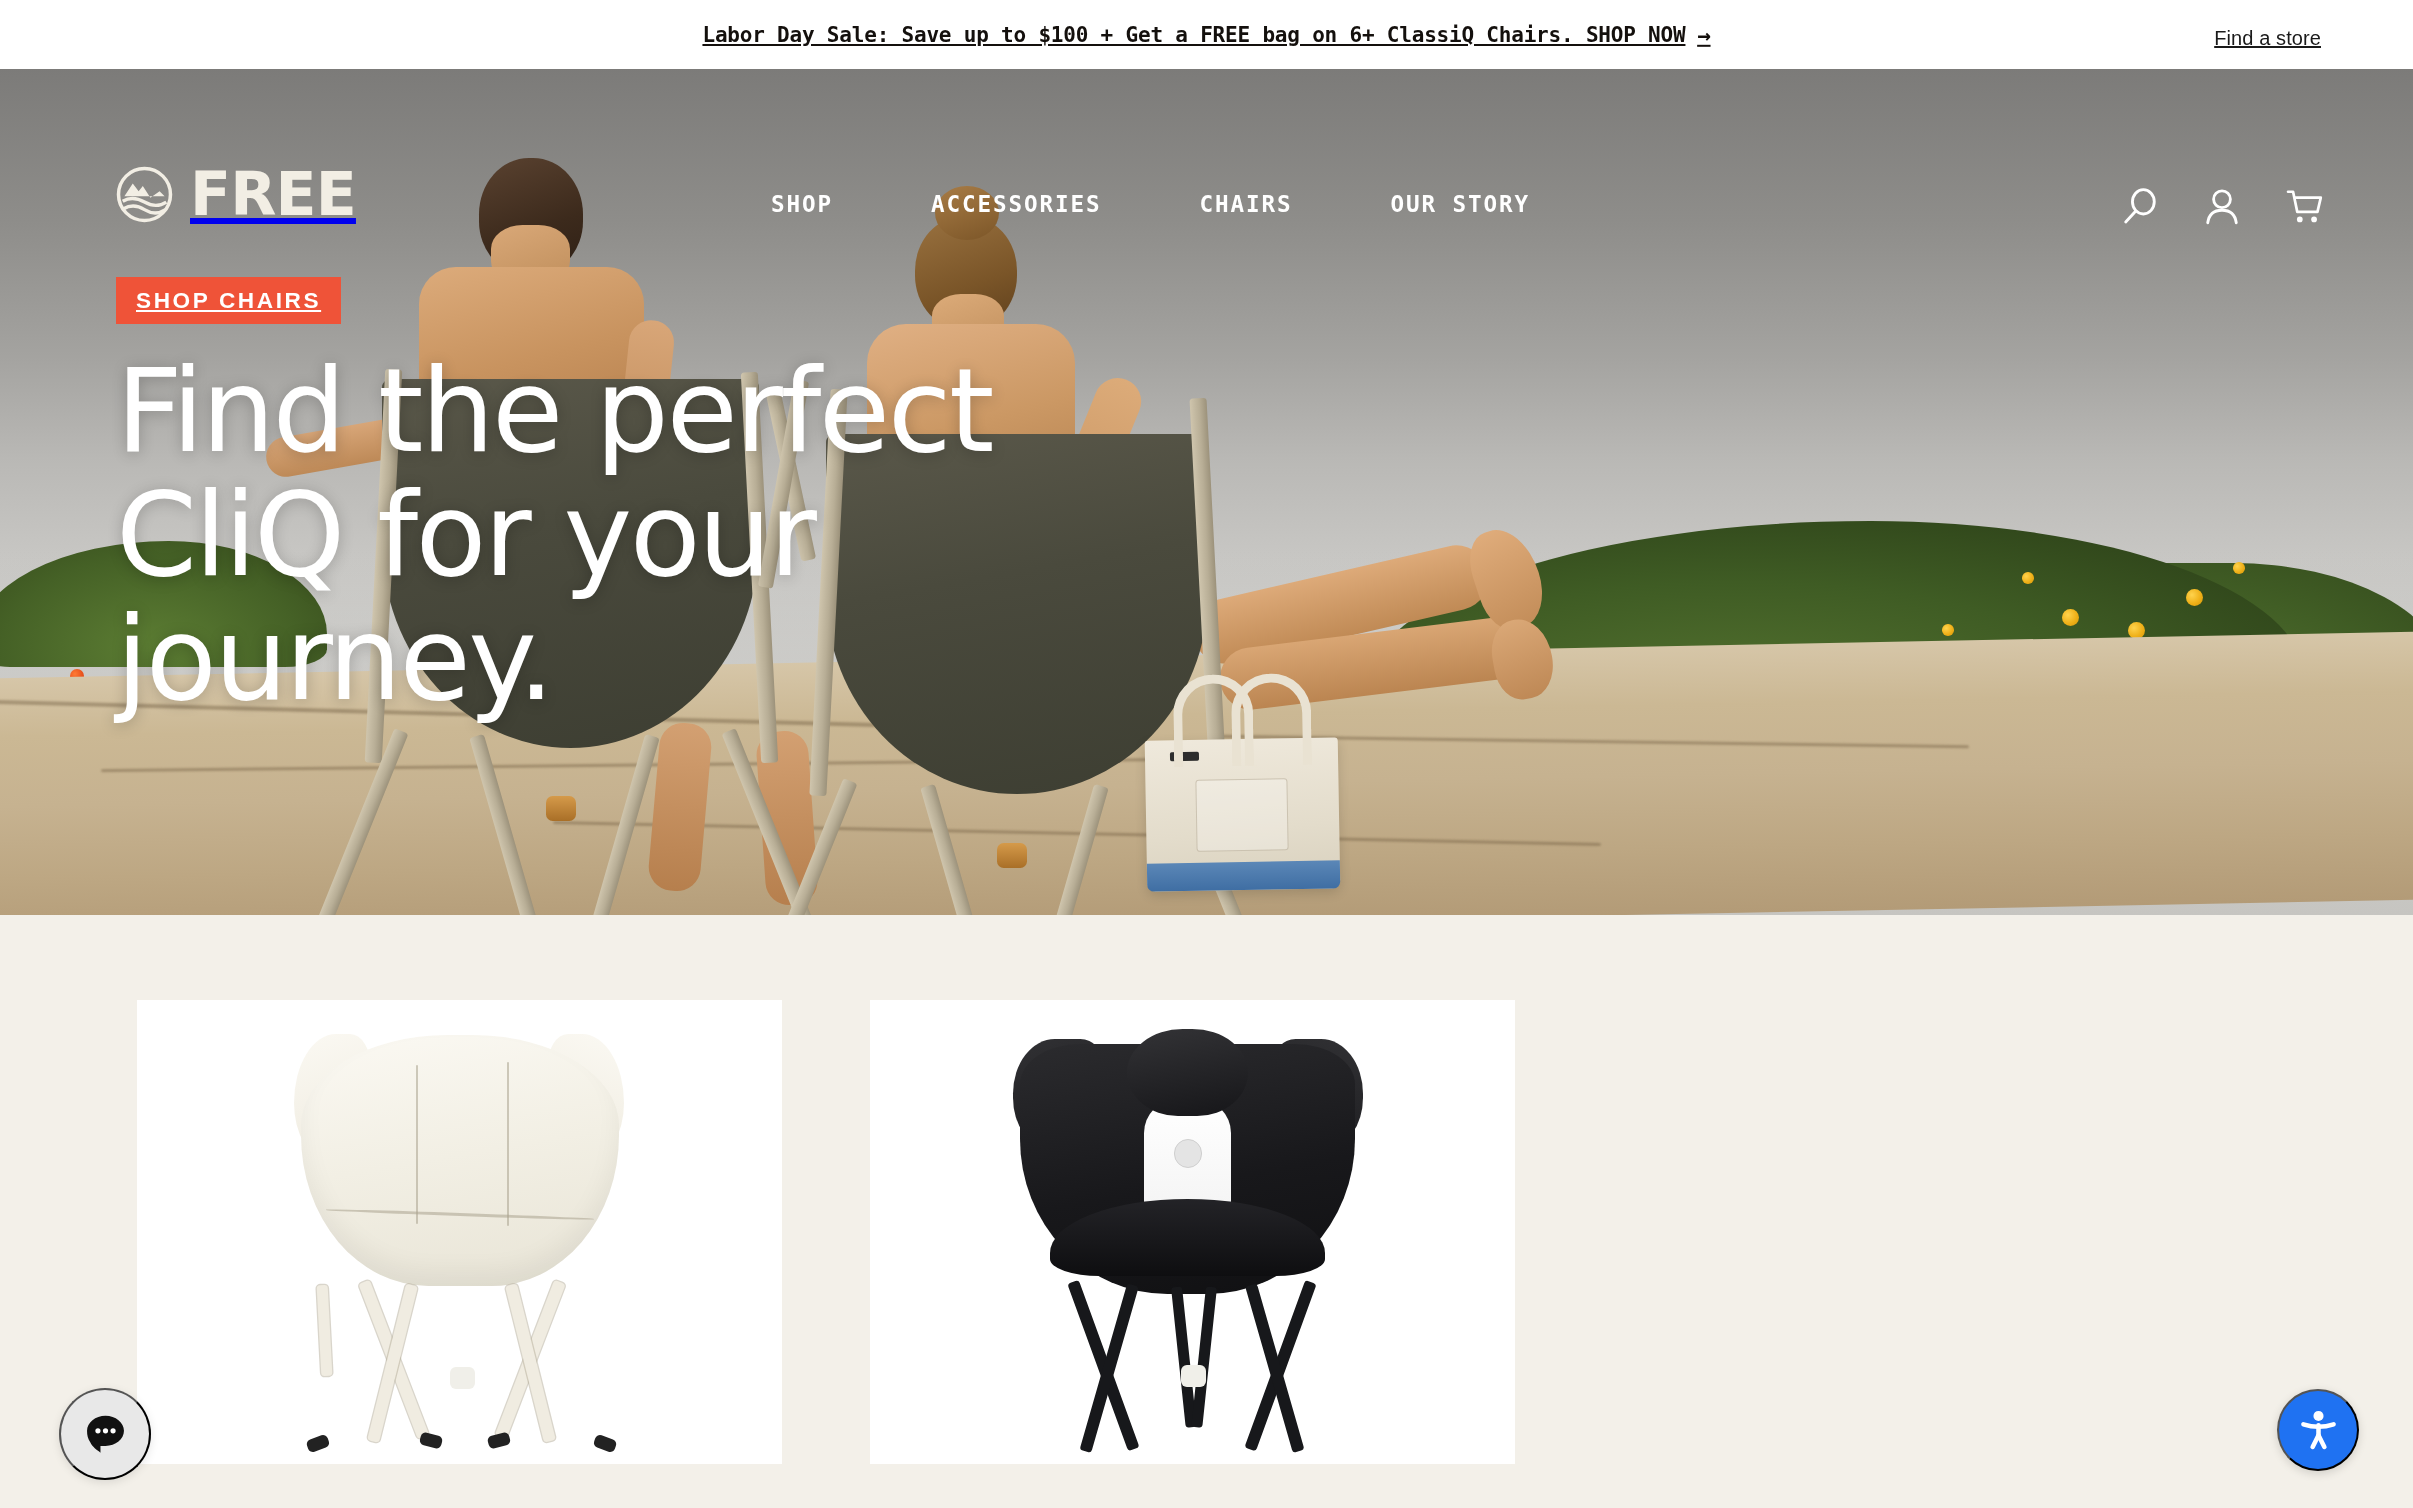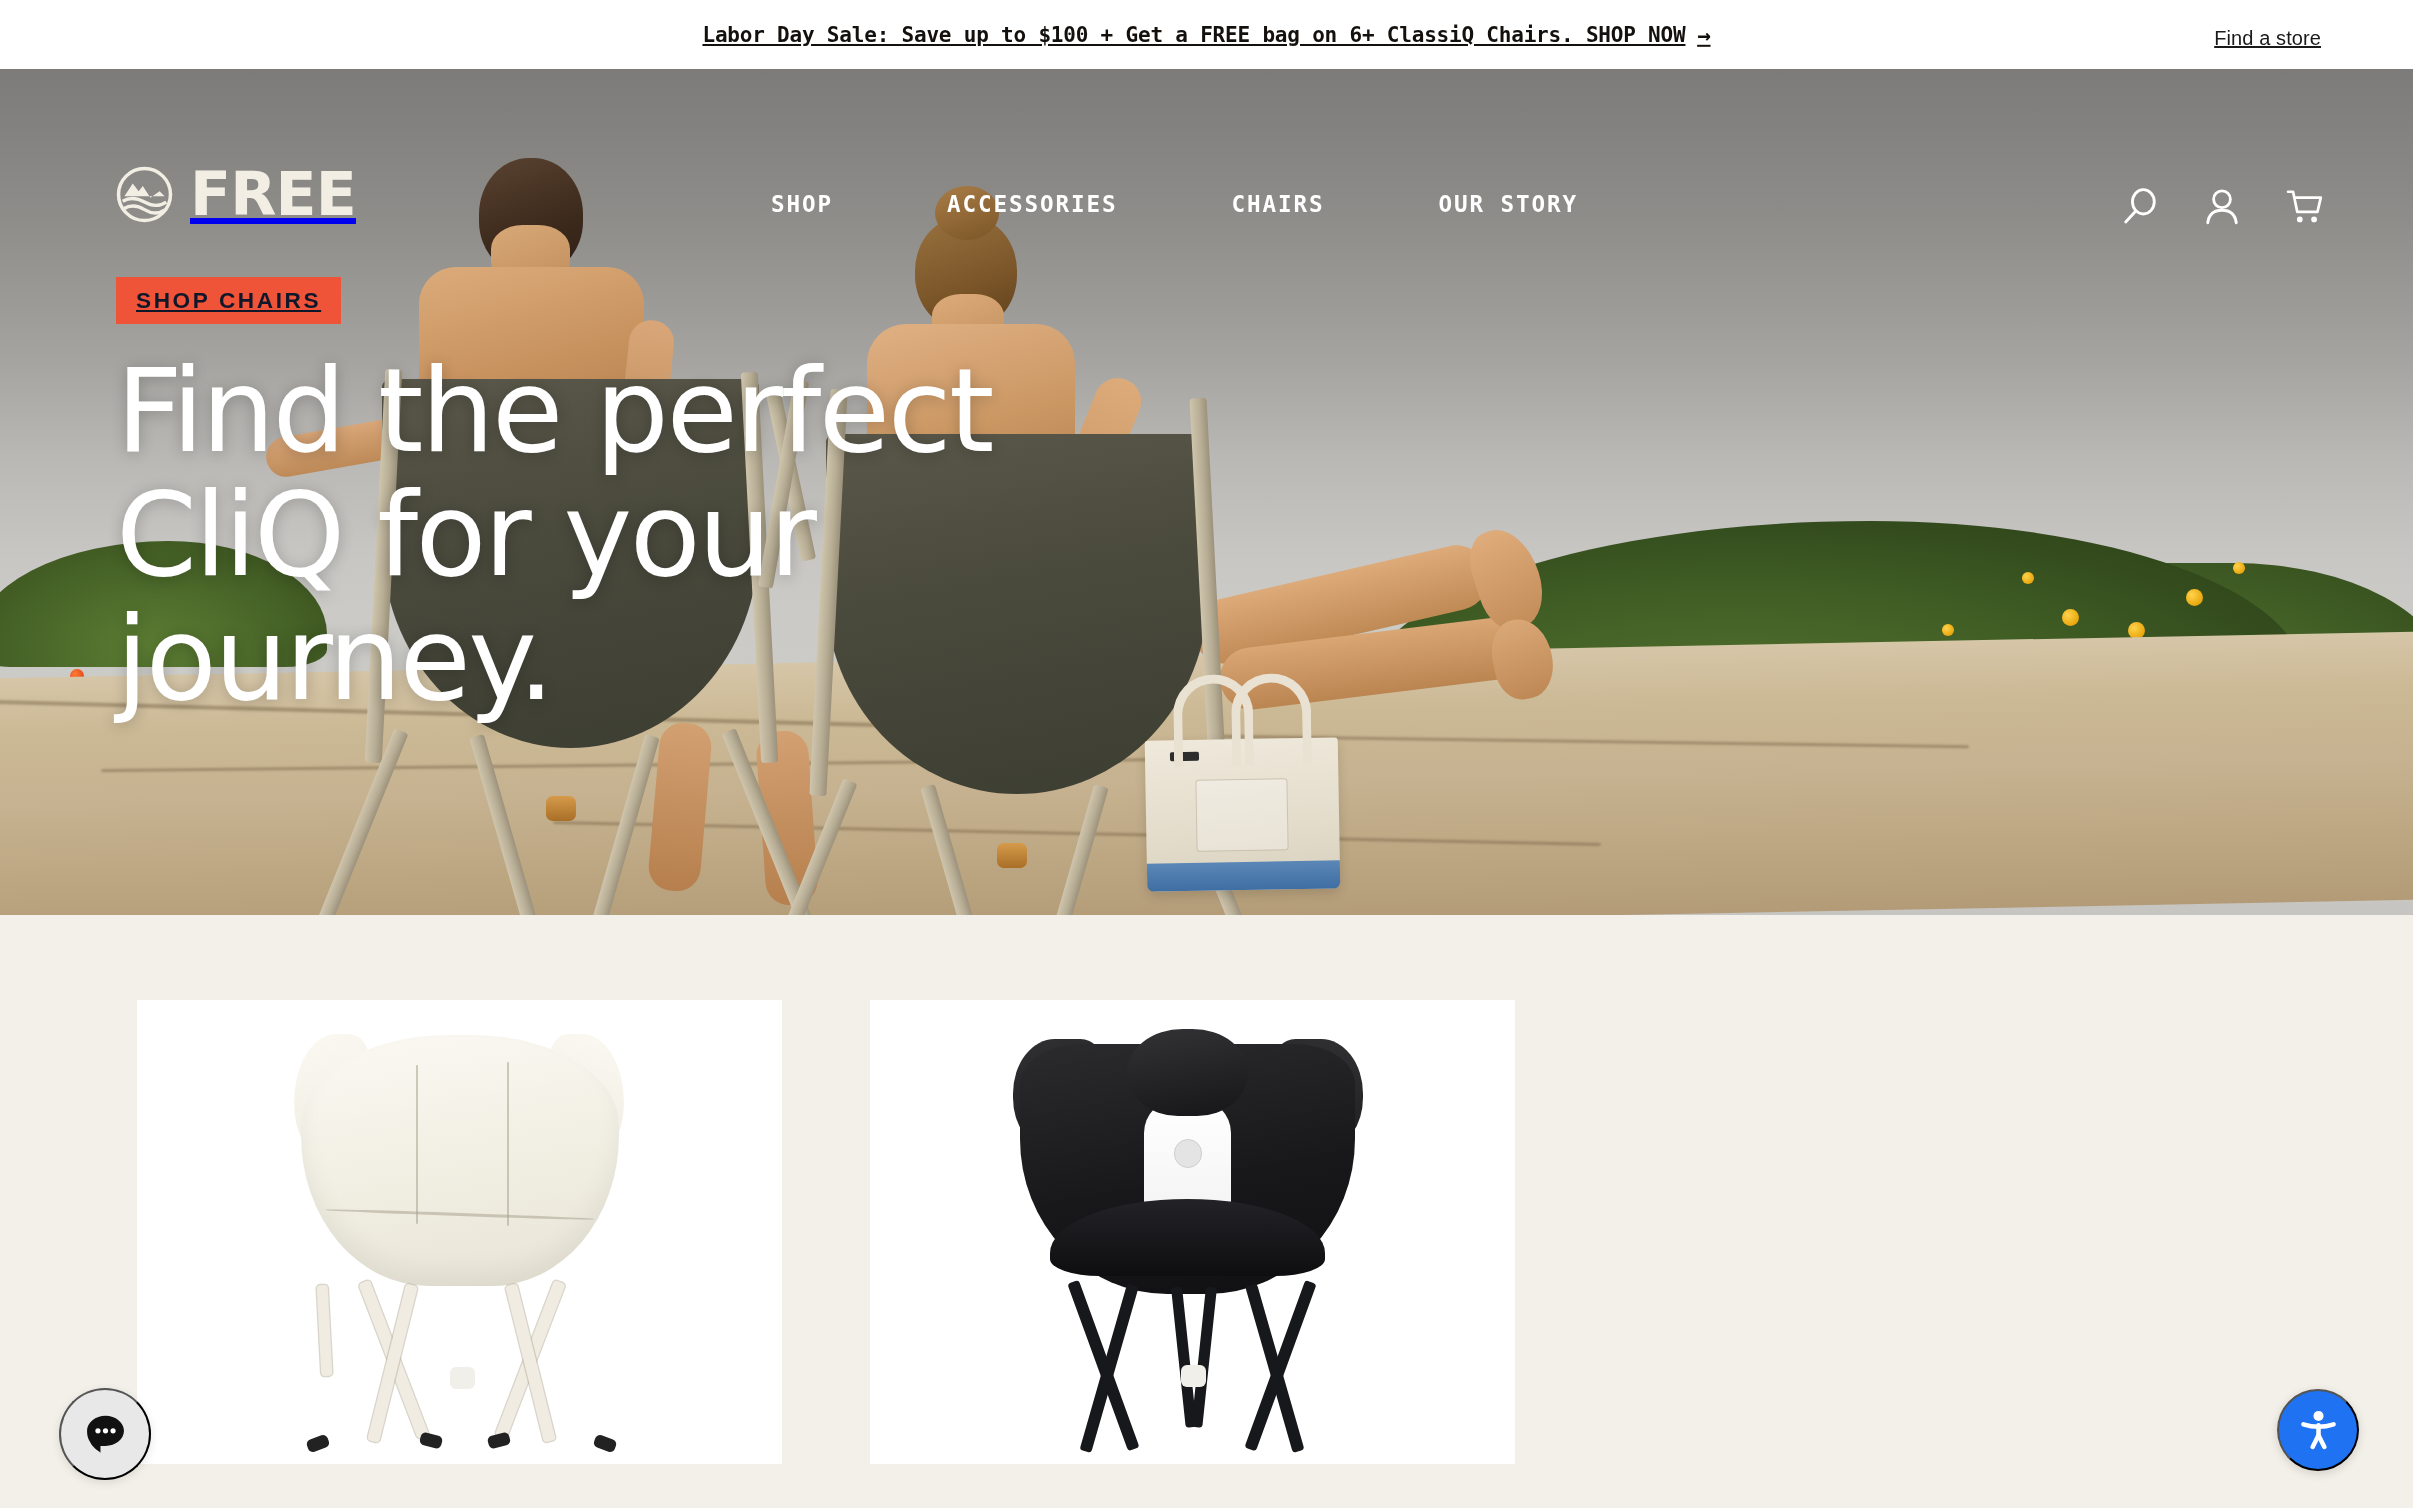--- a/index.html
+++ b/index.html
@@ -117,21 +117,21 @@
     background:linear-gradient(180deg,#5b87b7,#3f6ea3); border-radius:0 0 6.7px 6.7px;}
   .tote-pocket{position:absolute; left:50px; top:40px; width:92px; height:72px;
     background:rgba(255,255,255,.28); border:1.7px solid rgba(190,180,160,.7); border-radius:3.4px;}
   .tote-handle{position:absolute; width:80px; height:92px; border:9.2px solid #e9e2d2;
     border-bottom:none; border-radius:49px 49px 0 0; top:-65px;}
   .tote-tag{position:absolute; left:25px; top:11.7px; width:28.5px; height:9.2px;background:#2d2d2d;border-radius:1.7px;}
 
   
   .hero-copy{ position:absolute; left:116px; top:208px; z-index:20; }
   .shop-chairs{
-    display:inline-block; background:#EF5338; color:#0f172a;
+    display:inline-block; background:#EF5338; color:#ffffff;
     font-size:22.6px; font-weight:700; letter-spacing:2.6px;
     padding:12.6px 20px 11.7px 20px; line-height:1;
   }
   .headline{
     margin-top:25px;
     font-family:"DejaVu Sans", sans-serif;
     font-size:116px; line-height:1.07; font-weight:400;
     color:#ffffff; letter-spacing:-2.5px;
     text-shadow:0 1.7px 15px rgba(0,0,0,.22);
     max-width:989px;
@@ -145,21 +145,21 @@
   .logo{
     position:absolute; left:116px; top:95px;
     display:flex; align-items:center; gap:17px;
   }
   .logo-mark{ width:57px; height:57px; }
   .logo-word{
     font-family:"DejaVu Sans", sans-serif;
     font-size:60px; font-weight:700; color:#F2EEE4; letter-spacing:-0.8px; line-height:1;
   }
   .nav{
-    position:absolute; left:722px; top:122px; display:flex; gap:16px;
+    position:absolute; left:722px; top:122px; display:flex; gap:0;
   }
   .nav a{
     font-family:"DejaVu Sans Mono", monospace;
     color:#fff; font-size:22.6px; font-weight:700; letter-spacing:1.9px;
     text-decoration:none; padding:0 49px; white-space:nowrap;
   }
   .header-icons{
     position:absolute; right:88px; top:116px; display:flex; gap:40px; align-items:center;
   }
   .hicon{ width:42px; height:42px; display:block; }

